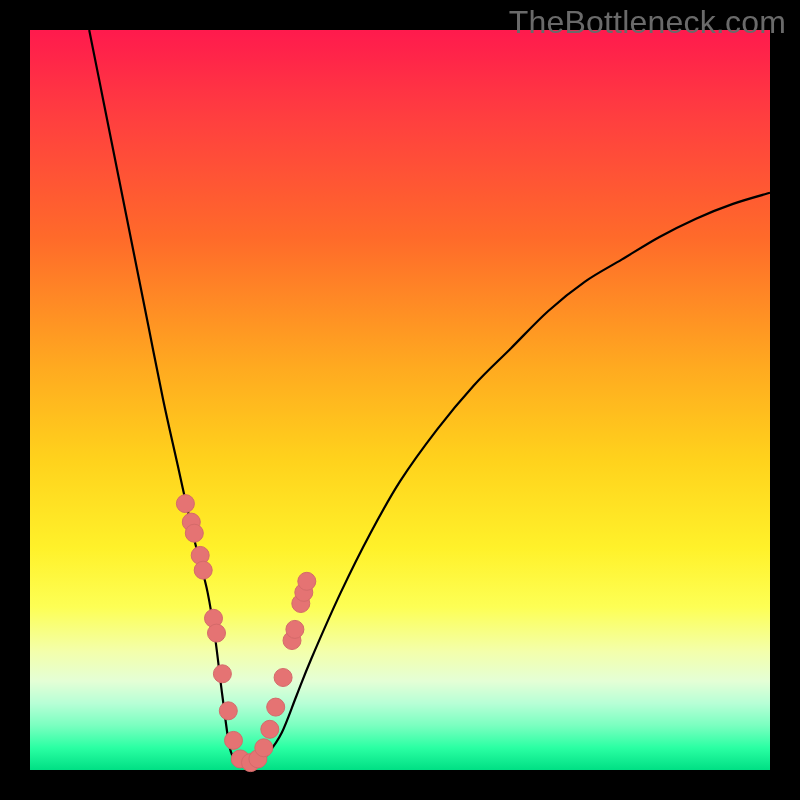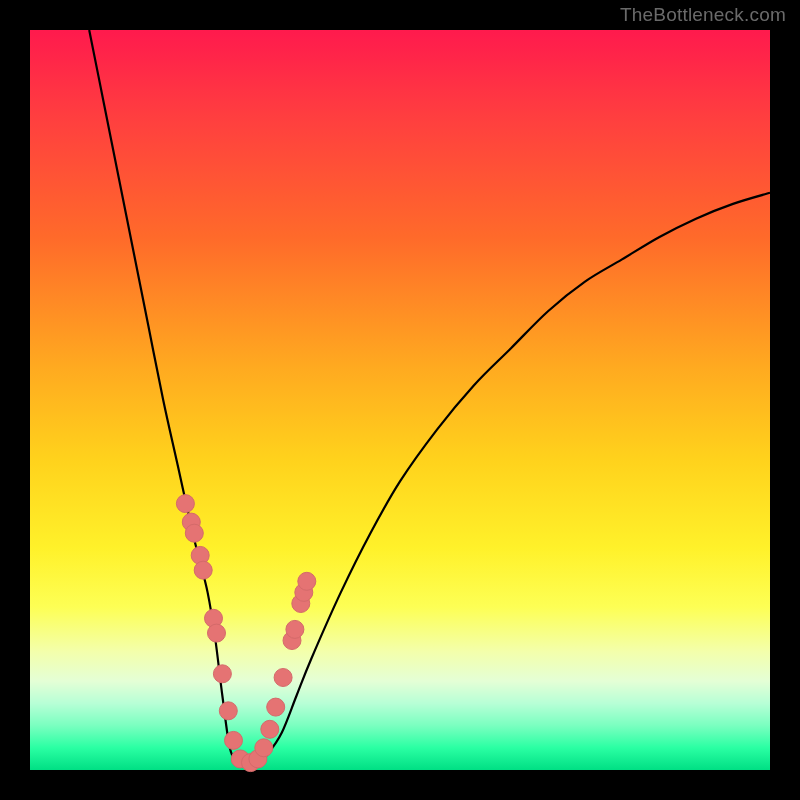--- a/index.html
+++ b/index.html
@@ -40,21 +40,21 @@
       #7affc0 94%,
       #2affa3 97%,
       #00df84 100%
     );
   }
   .watermark {
     position: absolute;
     top: 4px;
     right: 14px;
     color: #6a6a6a;
-    font-size: 19px;
+    font-size: 32px;
     letter-spacing: 0.2px;
   }
   svg.curve {
     position: absolute;
     top: 30px;
     left: 30px;
     width: 740px;
     height: 740px;
     overflow: visible;
   }

